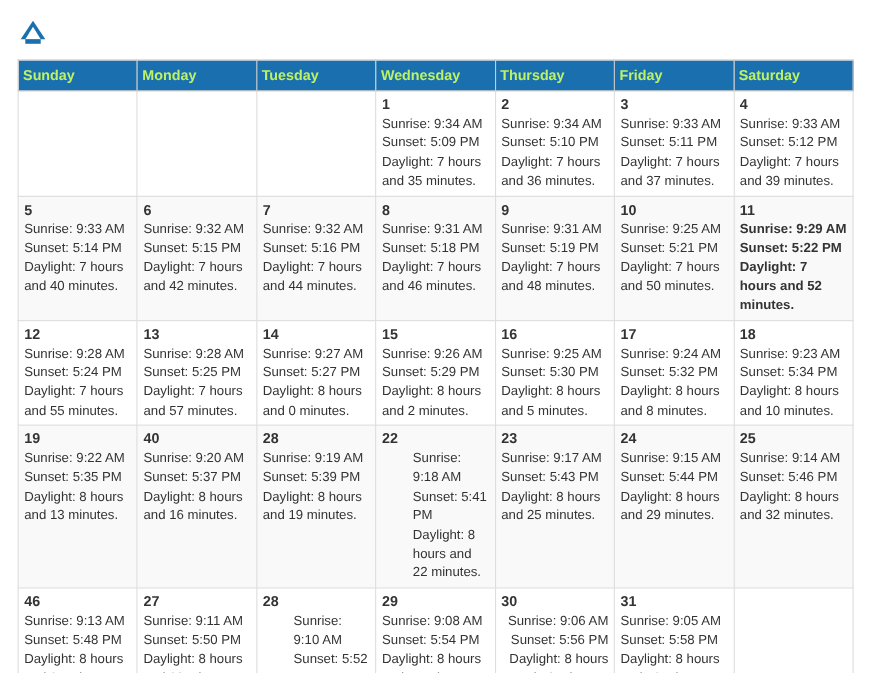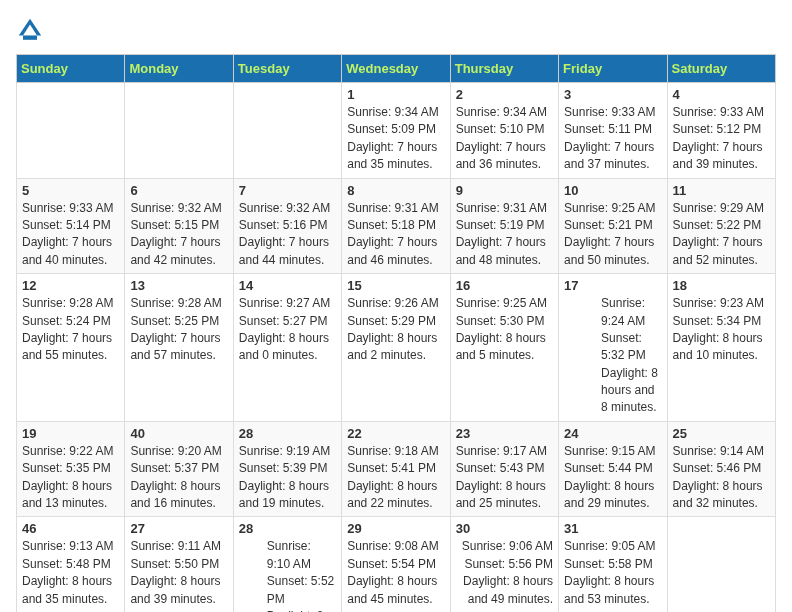--- a/index.html
+++ b/index.html
@@ -163,21 +163,21 @@
 Daylight: 7 hours and 48 minutes.</div>
         </td>
         <td>
           <div class="day-number">10</div>
           <div class="day-info" style="white-space: pre-line;">Sunrise: 9:25 AM
 Sunset: 5:21 PM
 Daylight: 7 hours and 50 minutes.</div>
         </td>
         <td>
           <div class="day-number">11</div>
-          <div class="day-info" style="white-space: pre-line;">Sunrise: 9:29 AM
+          <div class="day-info" style="white-space: pre-line; font-weight: bold;">Sunrise: 9:29 AM
 Sunset: 5:22 PM
 Daylight: 7 hours and 52 minutes.</div>
         </td>
       </tr>
       <tr>
         <td>
           <div class="day-number">12</div>
           <div class="day-info" style="white-space: pre-line;">Sunrise: 9:28 AM
 Sunset: 5:24 PM
 Daylight: 7 hours and 55 minutes.</div>
@@ -201,21 +201,21 @@
 Daylight: 8 hours and 2 minutes.</div>
         </td>
         <td>
           <div class="day-number">16</div>
           <div class="day-info" style="white-space: pre-line;">Sunrise: 9:25 AM
 Sunset: 5:30 PM
 Daylight: 8 hours and 5 minutes.</div>
         </td>
         <td>
           <div class="day-number">17</div>
-          <div class="day-info" style="white-space: pre-line; margin-left: 37px;">Sunrise: 9:24 AM
+          <div class="day-info" style="white-space: pre-line;">Sunrise: 9:24 AM
 Sunset: 5:32 PM
 Daylight: 8 hours and 8 minutes.</div>
         </td>
         <td>
           <div class="day-number">18</div>
           <div class="day-info" style="white-space: pre-line;">Sunrise: 9:23 AM
 Sunset: 5:34 PM
 Daylight: 8 hours and 10 minutes.</div>
         </td>
       </tr>
@@ -233,21 +233,21 @@
 Daylight: 8 hours and 16 minutes.</div>
         </td>
         <td>
           <div class="day-number">28</div>
           <div class="day-info" style="white-space: pre-line;">Sunrise: 9:19 AM
 Sunset: 5:39 PM
 Daylight: 8 hours and 19 minutes.</div>
         </td>
         <td>
           <div class="day-number">22</div>
-          <div class="day-info" style="white-space: pre-line;">Sunrise: 9:18 AM
+          <div class="day-info" style="white-space: pre-line; margin-left: 28px;">Sunrise: 9:18 AM
 Sunset: 5:41 PM
 Daylight: 8 hours and 22 minutes.</div>
         </td>
         <td>
           <div class="day-number">23</div>
           <div class="day-info" style="white-space: pre-line;">Sunrise: 9:17 AM
 Sunset: 5:43 PM
 Daylight: 8 hours and 25 minutes.</div>
         </td>
         <td>

